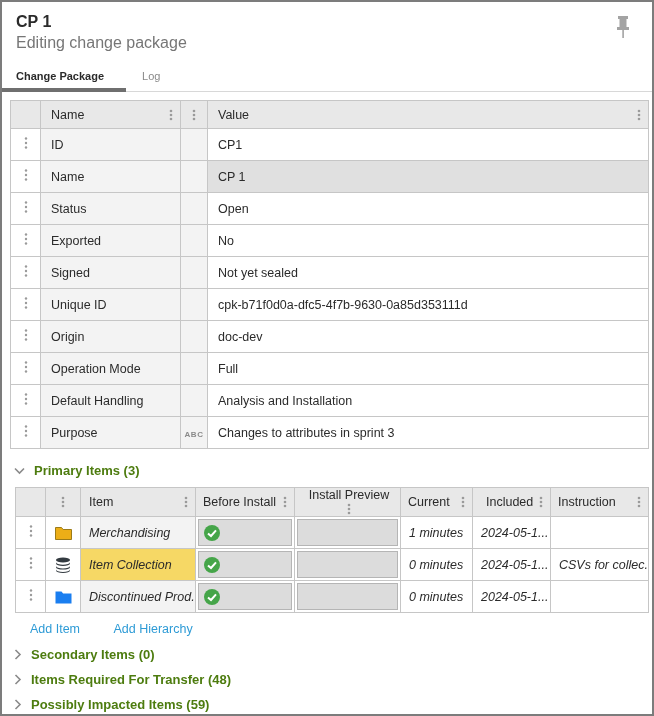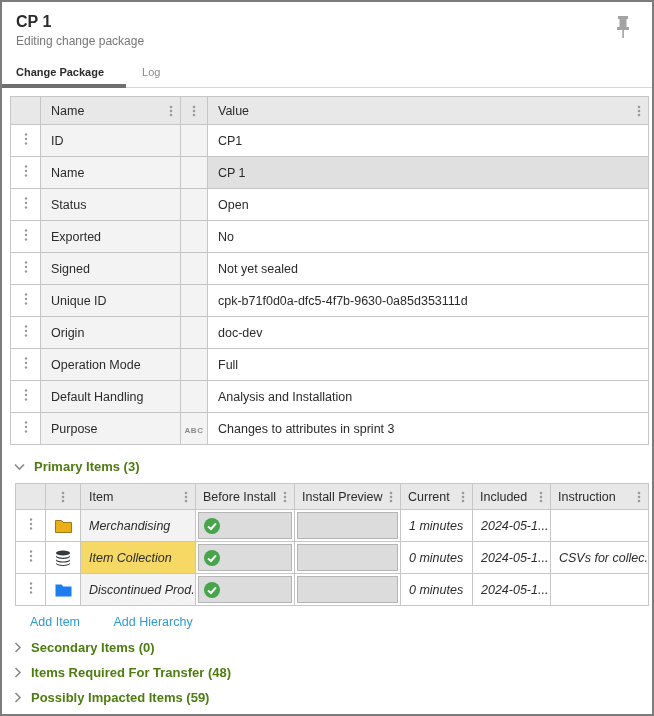--- a/index.html
+++ b/index.html
@@ -8,21 +8,21 @@
     width:654px; height:716px;
     border:2px solid #7c7c7c;
     background:#fff;
     font-family:"Liberation Sans", sans-serif;
     color:#2b2b2b;
     overflow:hidden;
     position:relative;
   }
   .header { padding:10px 14px 0 14px; }
   .title { font-size:16px; font-weight:700; color:#2b2b2b; line-height:19px; }
-  .subtitle { font-size:12px; color:#767676; margin-top:3px; }
+  .subtitle { font-size:16px; color:#767676; margin-top:3px; }
   .pin-btn { position:absolute; top:12px; right:18px; width:22px; height:26px; cursor:pointer; }
 
   .tabs { display:flex; margin-top:13px; border-bottom:1px solid #d8d8d8; }
   .tab { position:relative; padding:5px 16px 9px 16px; font-size:11px; color:#8a8a8a; cursor:pointer; }
   .tab.active { color:#2b2b2b; font-weight:700; padding-left:14px; padding-right:22px; }
   .tab-underline { position:absolute; left:0; right:0; bottom:-1px; height:4px; background:#6f6f6f; }
 
   table { border-collapse:collapse; table-layout:fixed; }
   td, th { border:1px solid #c6c6c6; padding:0; font-size:12.5px; font-weight:normal; text-align:left;
            white-space:nowrap; overflow:hidden; }
@@ -327,21 +327,21 @@
                 <g fill="#9a9a9a">
                   <circle cx="5" cy="3" r="1.3"></circle>
                   <circle cx="5" cy="7" r="1.3"></circle>
                   <circle cx="5" cy="11" r="1.3"></circle>
                 </g>
               </svg>
             </span>
       </div>
     </th>
     <th>
-      <div class="hcell" style="padding-left:7px;">
+      <div class="hcell" style="padding-left:7px;flex-direction:column;">
         <span>Install Preview</span>
             <span class="spacer"></span>
         <span class="kebab">
               <svg width="10" height="14" viewBox="0 0 10 14">
                 <g fill="#9a9a9a">
                   <circle cx="5" cy="3" r="1.3"></circle>
                   <circle cx="5" cy="7" r="1.3"></circle>
                   <circle cx="5" cy="11" r="1.3"></circle>
                 </g>
               </svg>
@@ -357,21 +357,21 @@
                 <g fill="#9a9a9a">
                   <circle cx="5" cy="3" r="1.3"></circle>
                   <circle cx="5" cy="7" r="1.3"></circle>
                   <circle cx="5" cy="11" r="1.3"></circle>
                 </g>
               </svg>
             </span>
       </div>
     </th>
     <th>
-      <div class="hcell" style="padding-left:7px;">
+      <div class="hcell" style="padding-left:7px;margin-left:6px;">
         <span>Included</span>
             <span class="spacer"></span>
         <span class="kebab">
               <svg width="10" height="14" viewBox="0 0 10 14">
                 <g fill="#9a9a9a">
                   <circle cx="5" cy="3" r="1.3"></circle>
                   <circle cx="5" cy="7" r="1.3"></circle>
                   <circle cx="5" cy="11" r="1.3"></circle>
                 </g>
               </svg>

